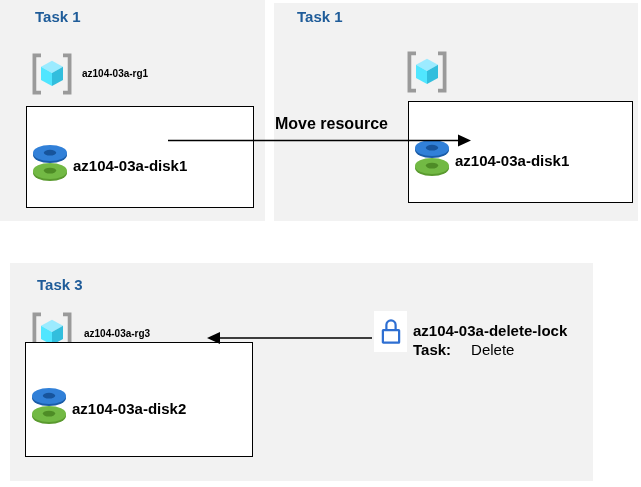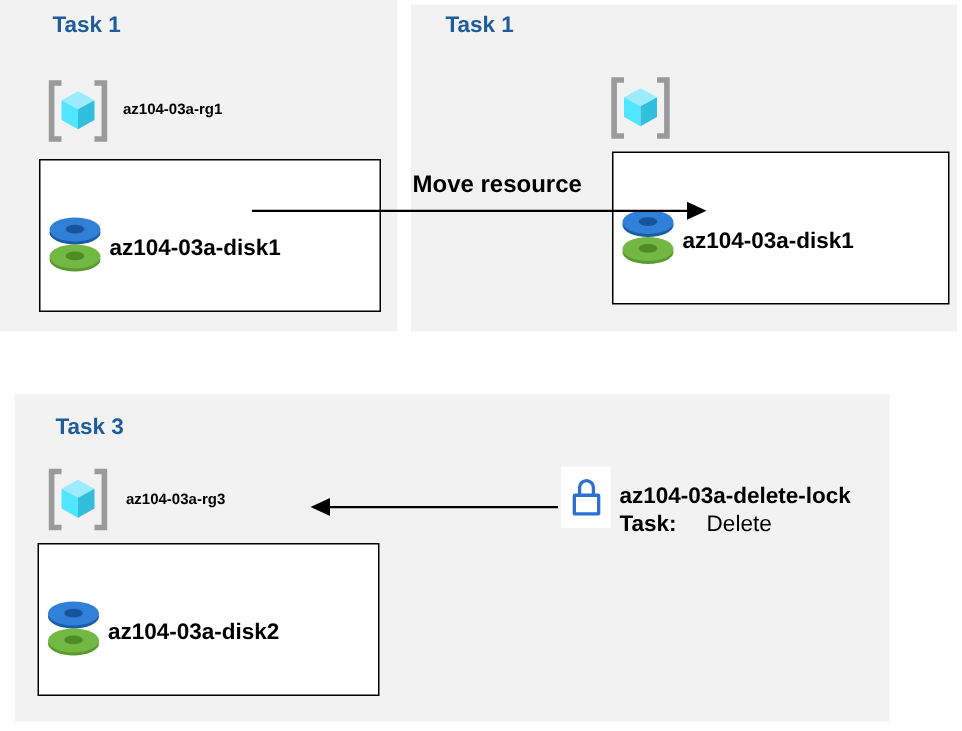--- a/index.html
+++ b/index.html
@@ -93,21 +93,21 @@
   <div class="panel panel-t3"></div>
   <div class="task-title" style="left:37px;top:276px;">Task 3</div>
   <svg class="rg-icon" style="left:30px;top:311px;" viewBox="0 0 40 40">
     <path class="rg-bracket" d="M10,3 H4 V37 H10"></path>
     <path class="rg-bracket" d="M30,3 H36 V37 H30"></path>
     <polygon class="cube-top" points="20,8 30,13.5 20,19 10,13.5"></polygon>
     <polygon class="cube-left" points="10,13.5 20,19 20,31 10,25.5"></polygon>
     <polygon class="cube-right" points="30,13.5 20,19 20,31 30,25.5"></polygon>
   </svg>
   <div class="rg-label" style="left:84px;top:328px;">az104-03a-rg3</div>
-  <div class="res-box" style="left:25px;top:362px;width:228px;height:102px;align-items:center;">
+  <div class="res-box" style="left:25px;top:342px;width:228px;height:115px;align-items:center;">
     <svg class="disk-icon" viewBox="0 0 46 40">
       <ellipse class="d-green-rim" cx="23" cy="31" rx="17" ry="8"></ellipse>
       <ellipse class="d-green" cx="23" cy="29" rx="17" ry="8"></ellipse>
       <ellipse class="d-green-hole" cx="23" cy="28.6" rx="6.2" ry="2.9"></ellipse>
       <ellipse class="d-blue-rim" cx="23" cy="13" rx="17" ry="8"></ellipse>
       <ellipse class="d-blue" cx="23" cy="11" rx="17" ry="8"></ellipse>
       <ellipse class="d-blue-hole" cx="23" cy="10.7" rx="6.2" ry="2.9"></ellipse>
     </svg>
     <div class="disk-label">az104-03a-disk2</div>
   </div>

